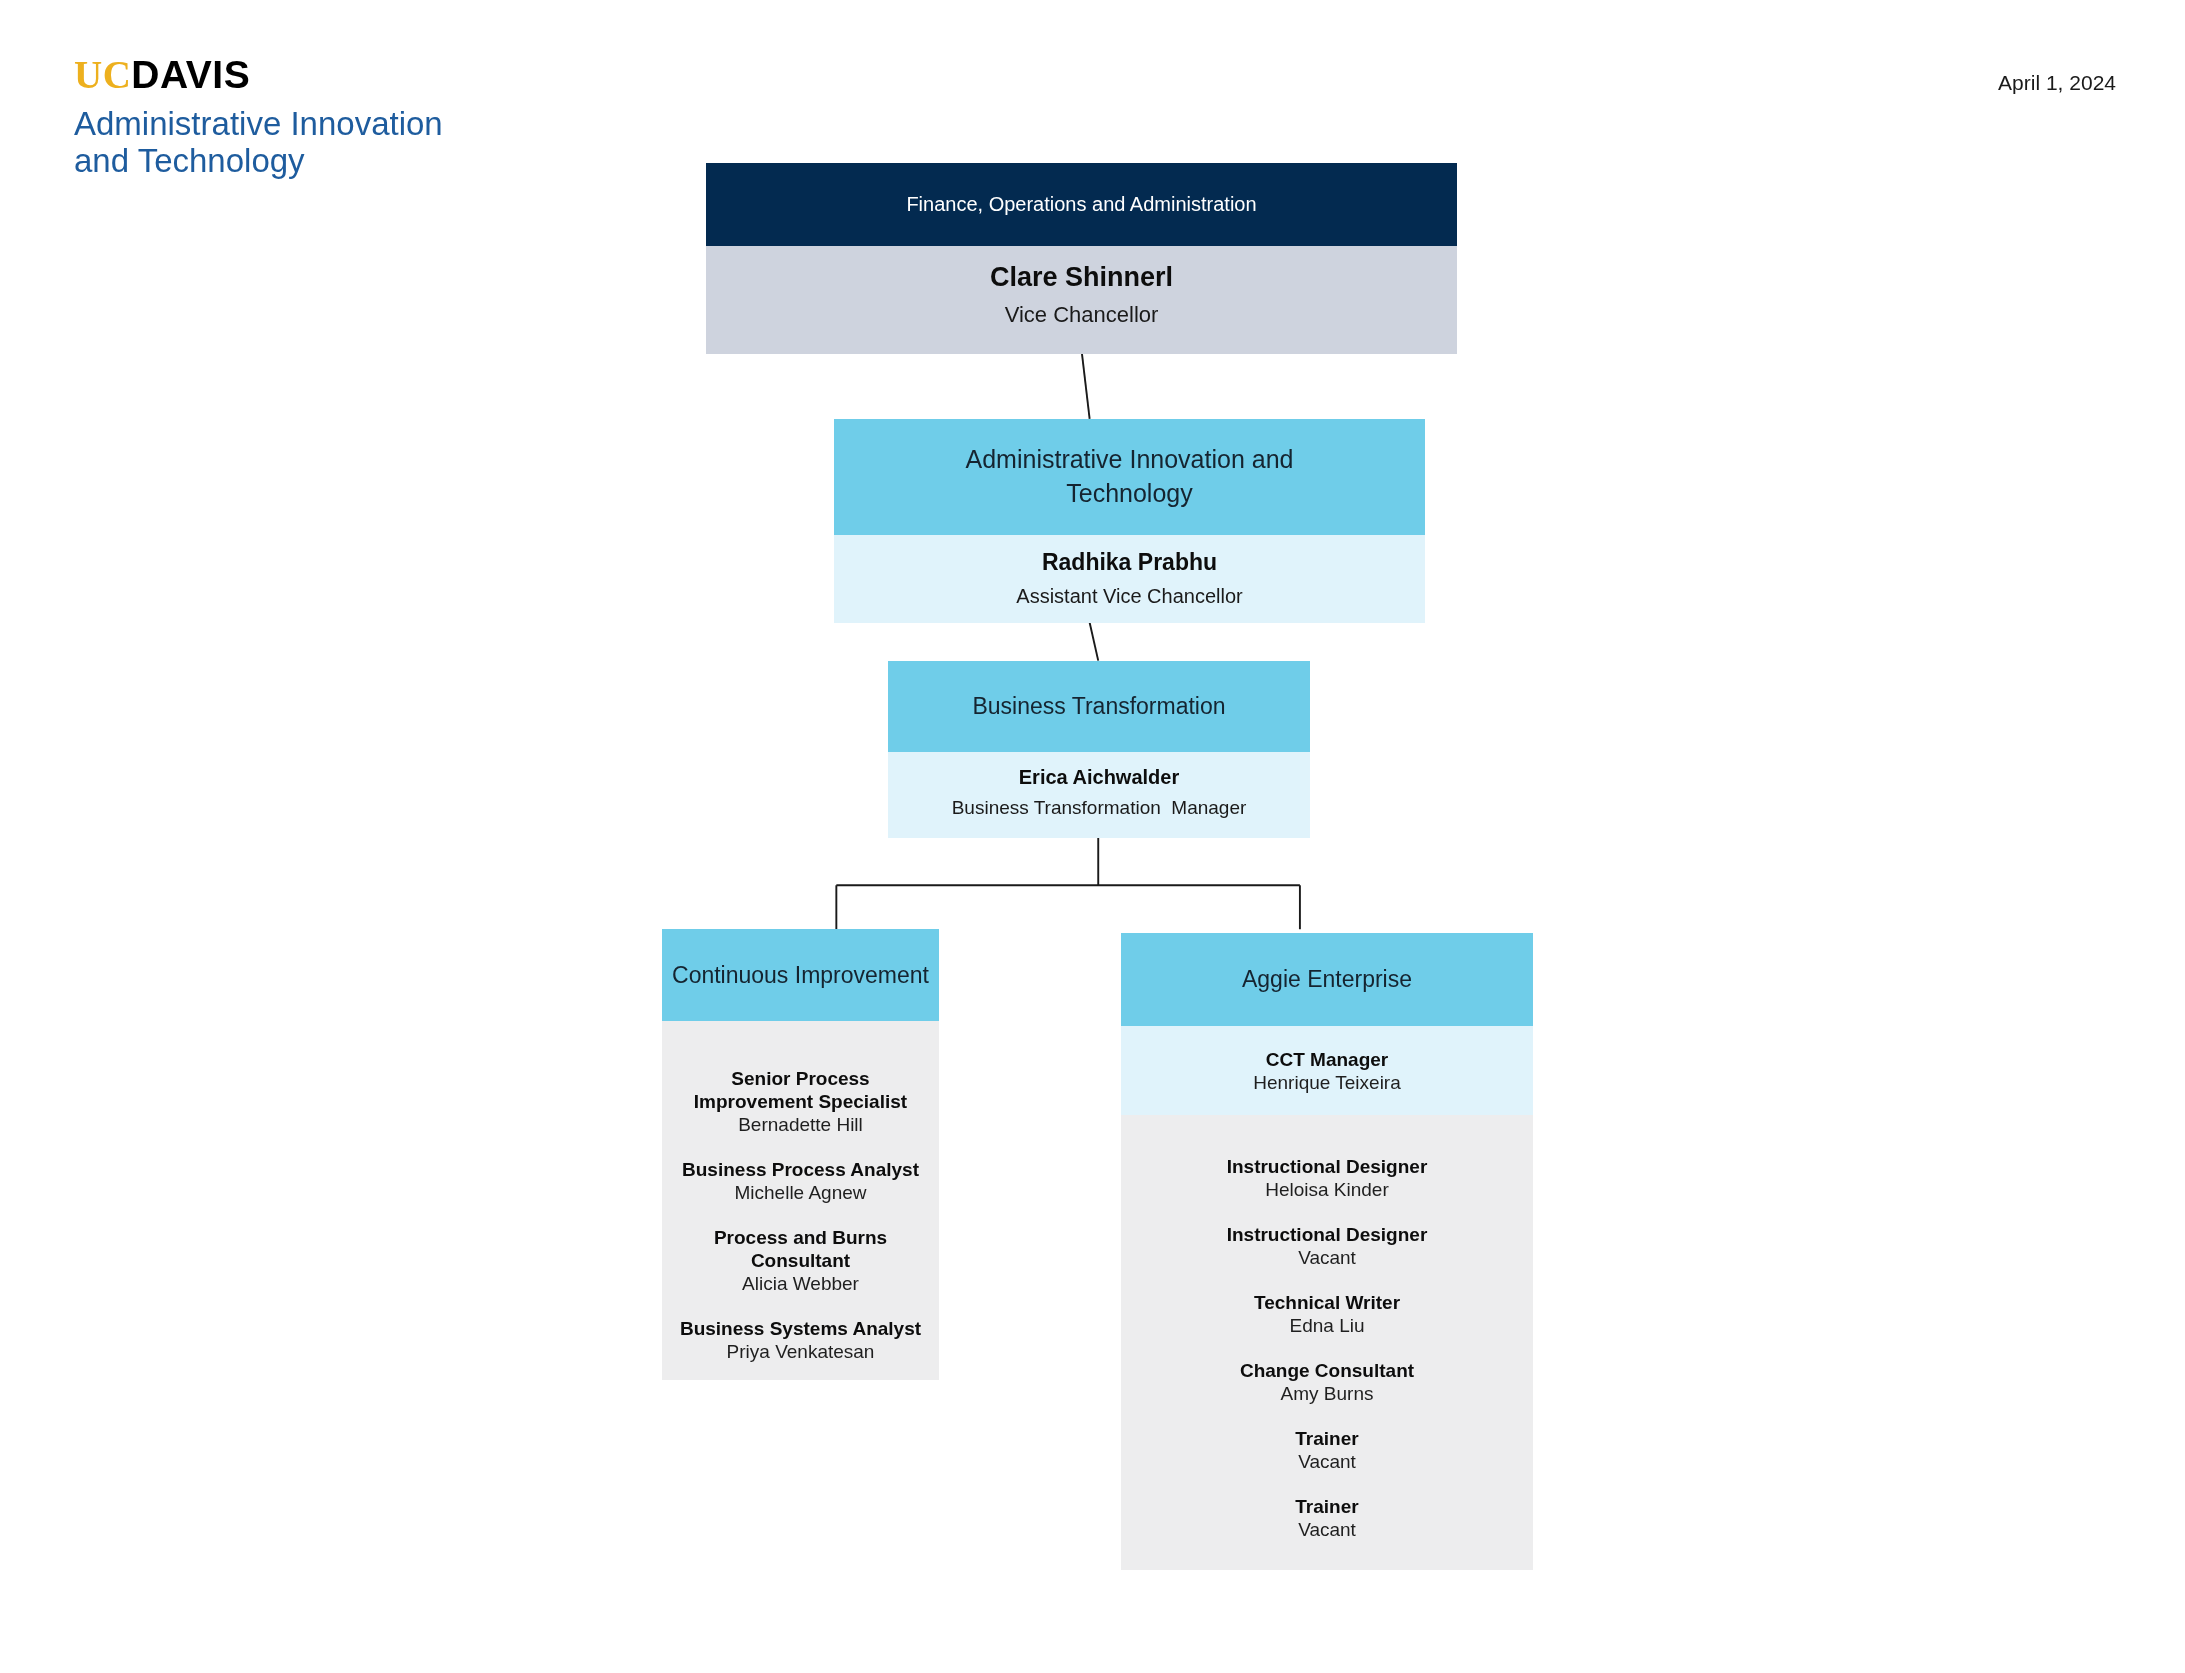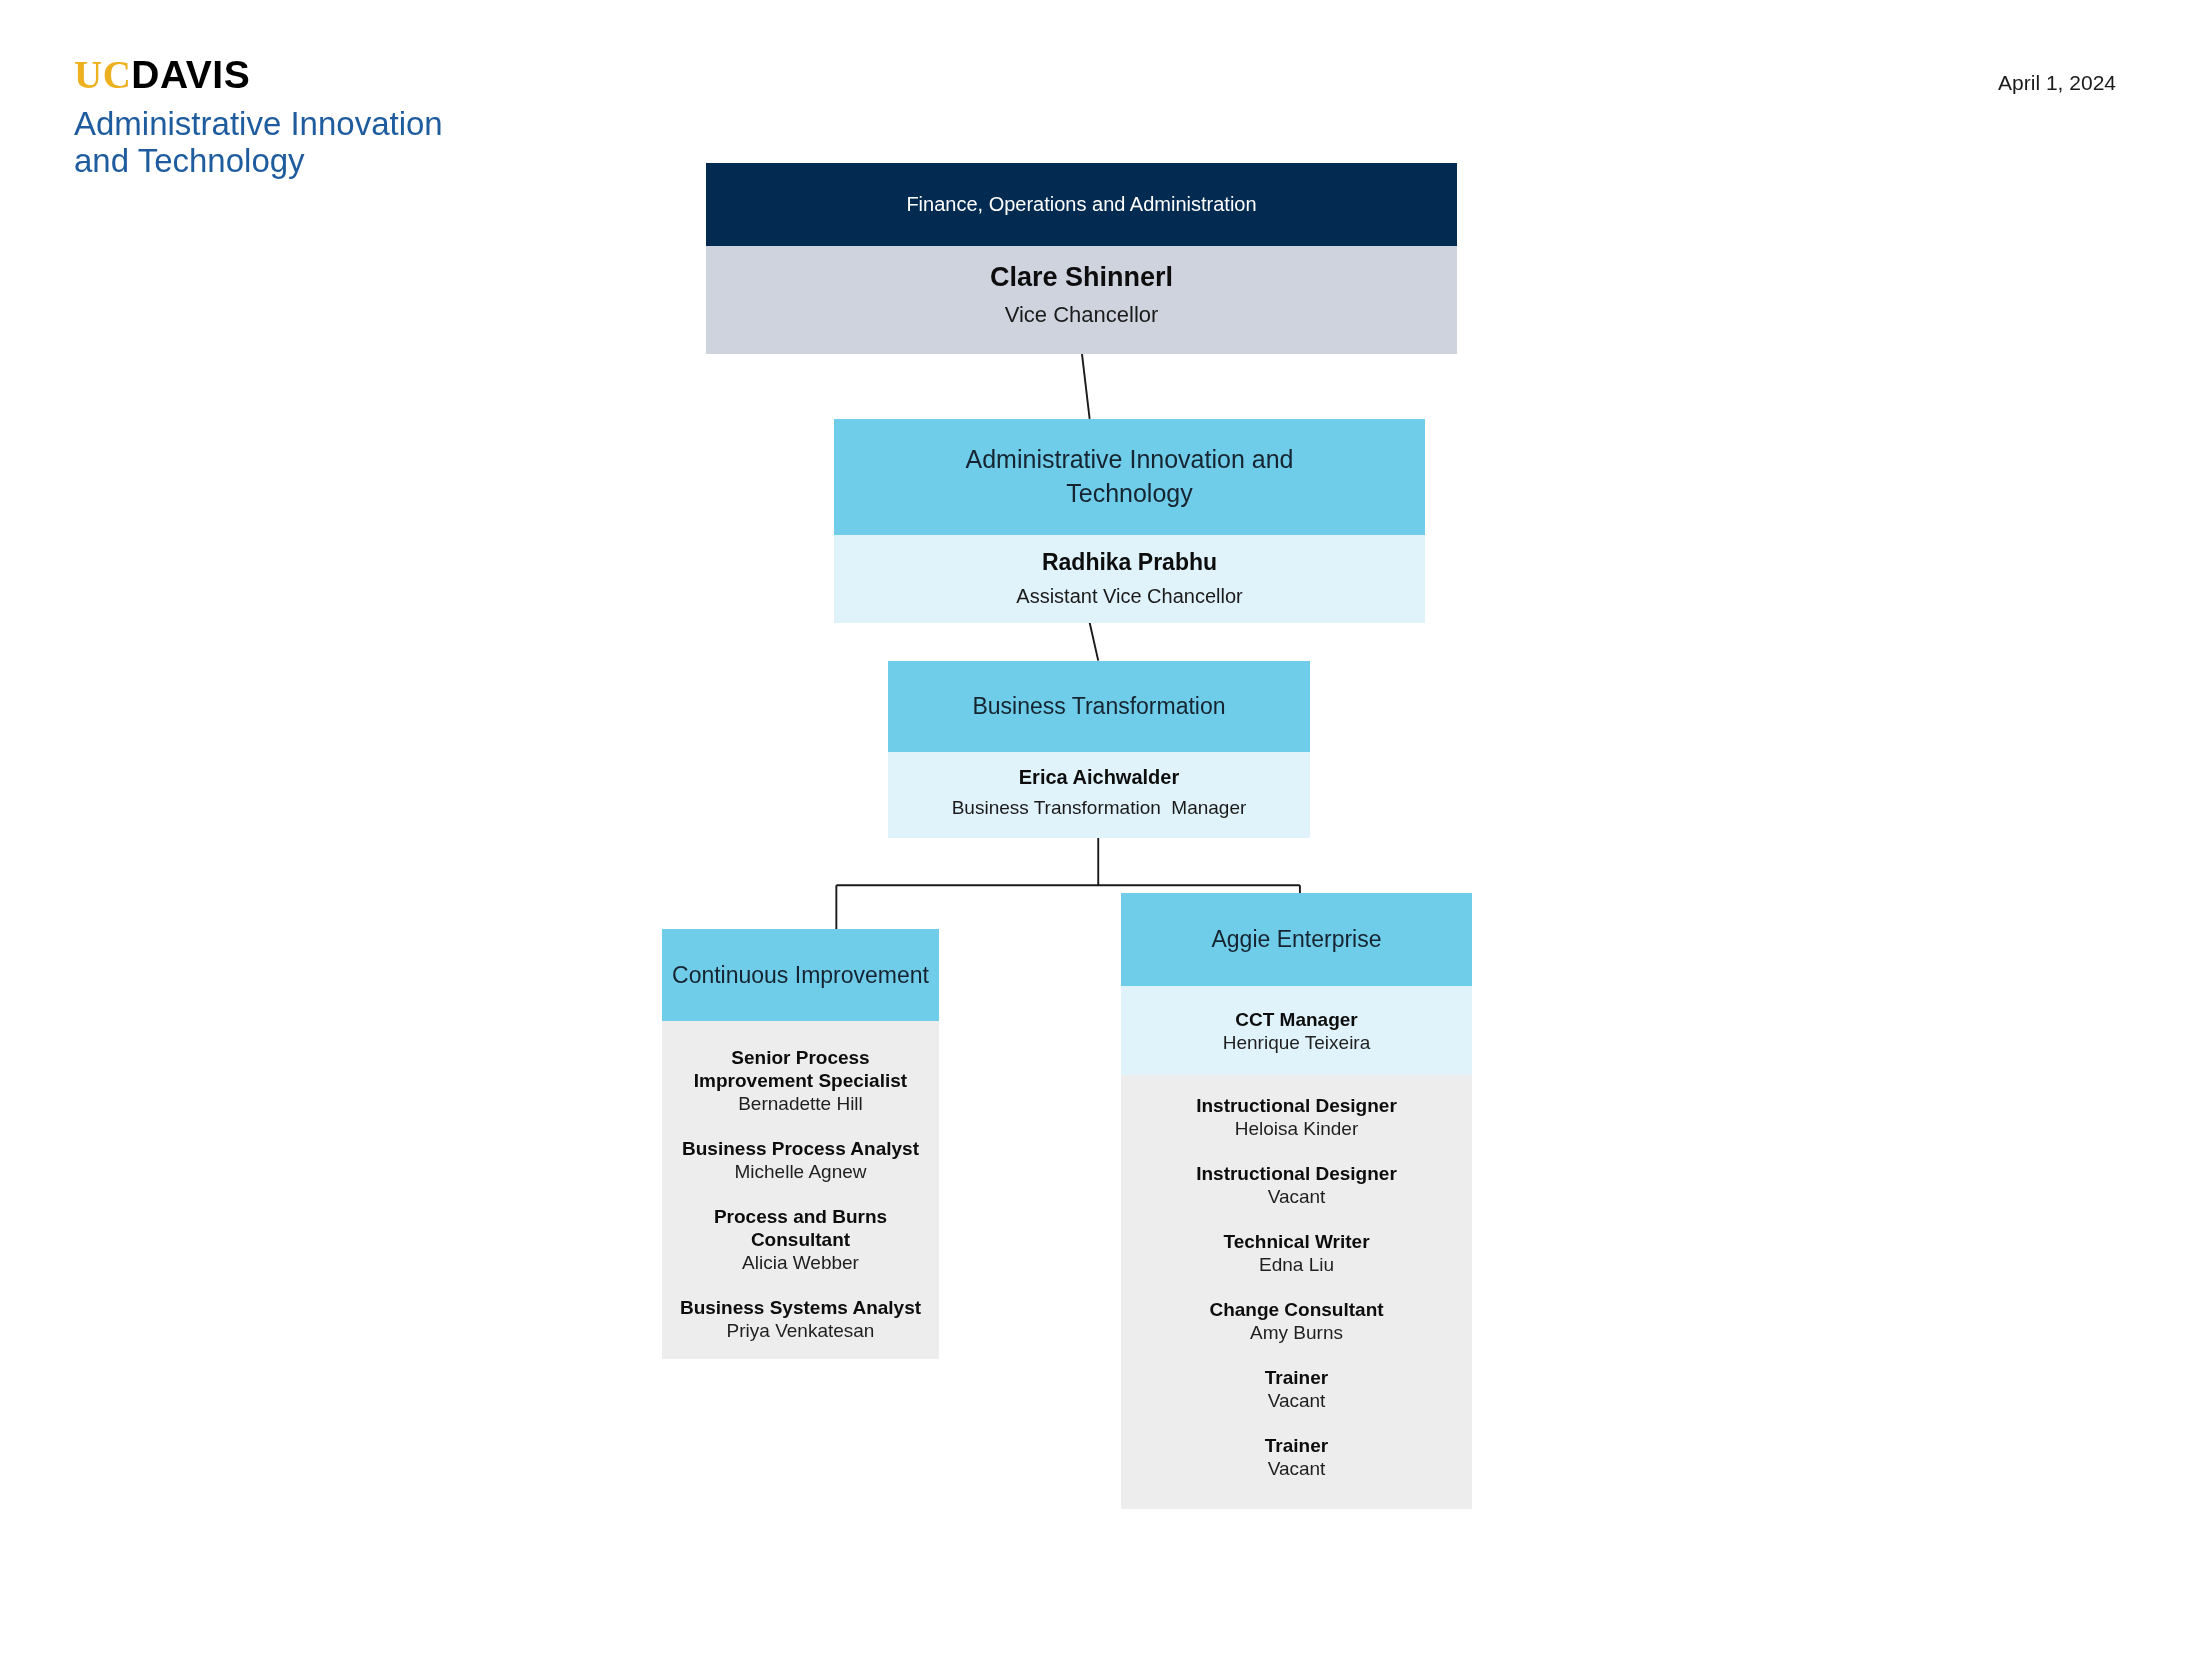--- a/index.html
+++ b/index.html
@@ -37,27 +37,27 @@
   .division-name{font-size:23px;font-weight:700;color:#0d0d0d;}
   .division-title{font-size:20px;margin-top:8.6px;color:#1a1a1a;}
   
   .unit-box{left:888px;top:661px;width:422px;}
   .unit-box .box-header{height:91px;font-size:23px;}
   .unit-box .box-body{height:86px;padding-top:14.3px;box-sizing:border-box;}
   .unit-name{font-size:20px;font-weight:700;color:#0d0d0d;}
   .unit-title{font-size:19px;margin-top:7.6px;color:#1a1a1a;}
   
   .team-ci{left:662px;top:929px;width:277px;border-radius:14px;}
-  .team-ae{left:1121px;top:893px;width:351px;}
+  .team-ae{left:1121px;top:933px;width:412px;}
   .team-header{height:92px;font-size:23px;}
   .team-ae .team-header{height:93px;}
   .manager-strip{height:89px;display:flex;flex-direction:column;align-items:center;justify-content:center;}
   .roles{padding:25px 9.6px 17px;box-sizing:border-box;}
   .team-ae .roles{padding:19px 9.6px 29px;}
-  .role{font-size:19px;line-height:23px;margin-bottom:22px;}
+  .role{font-size:19px;line-height:23px;margin-bottom:22px;margin-top:21px;}
   .role:last-child{margin-bottom:0;}
   .role-title{font-weight:700;color:#0d0d0d;}
   .role-name{color:#1f1f1f;}
   .manager-strip .role-title,.manager-strip .role-name{font-size:19px;line-height:23px;}
   
   .connector-svg{position:absolute;left:0;top:0;width:2185px;height:1674px;pointer-events:none;}
 </style>
 </head>
 <body>
 

